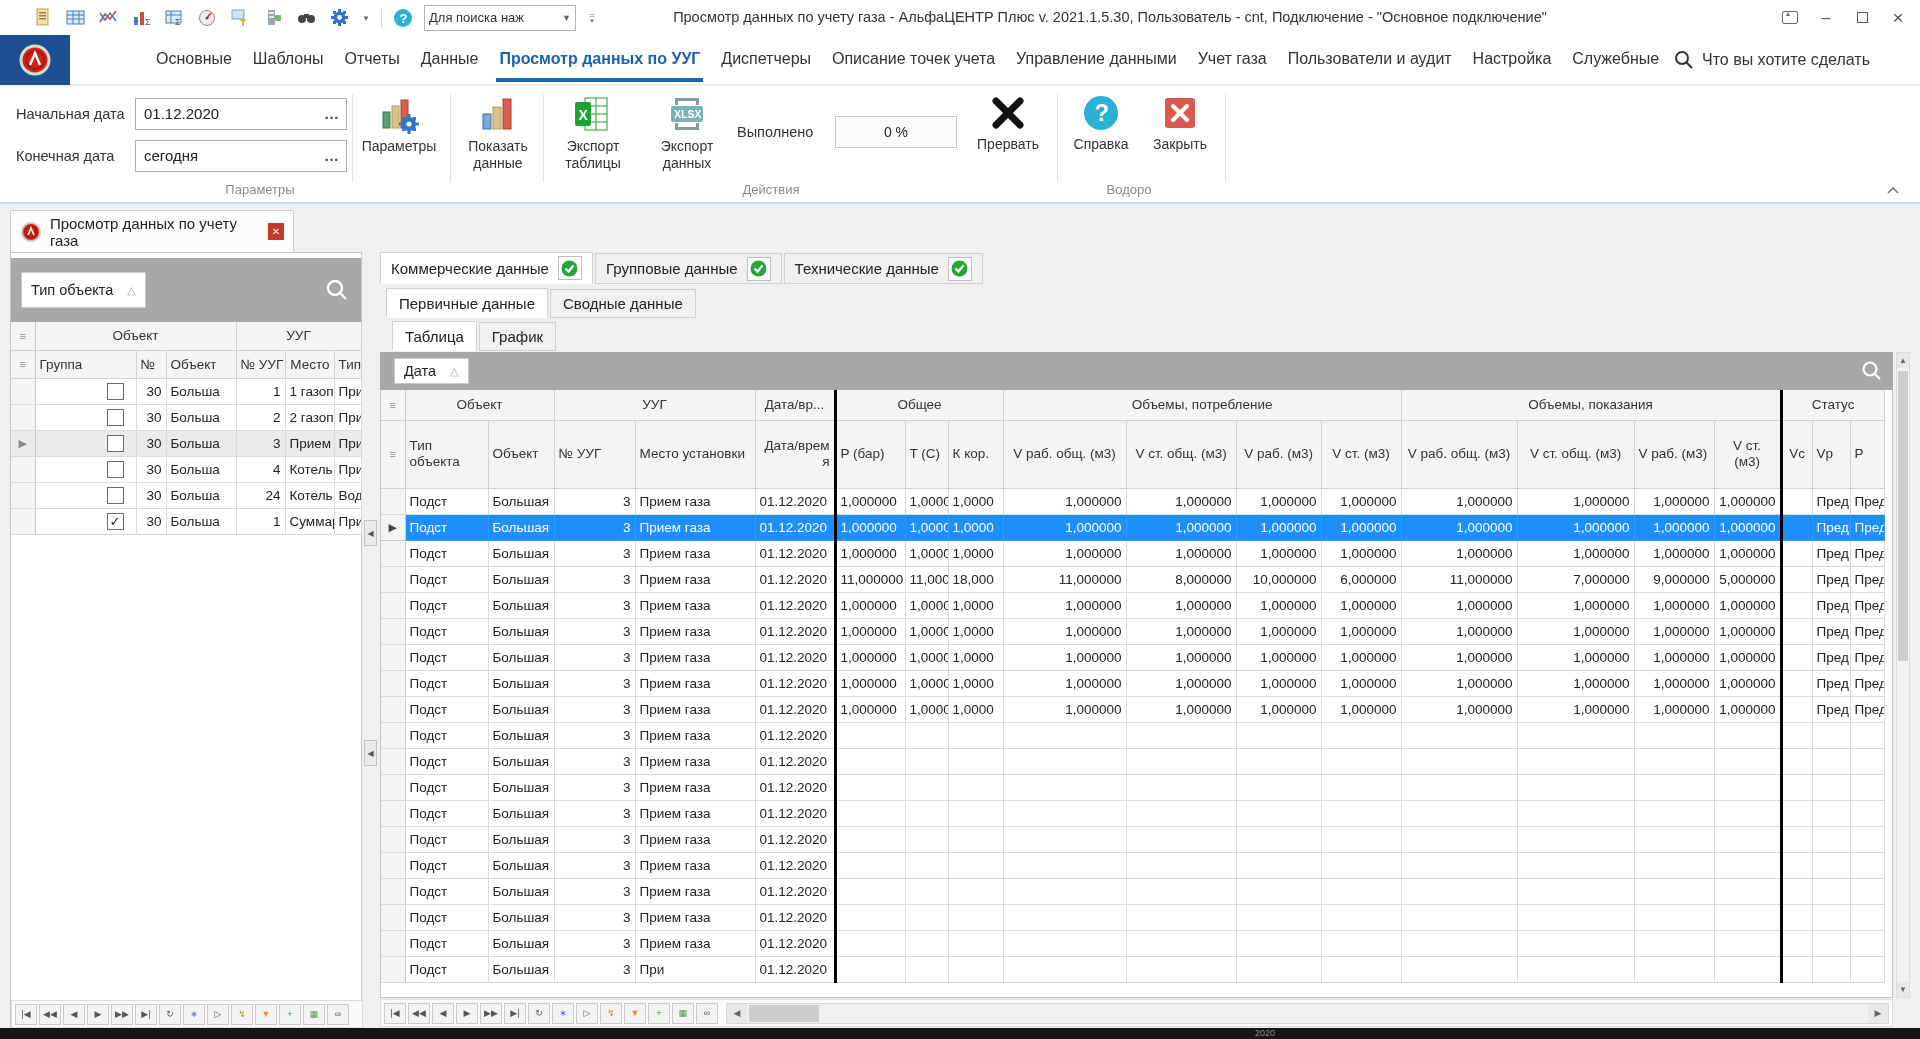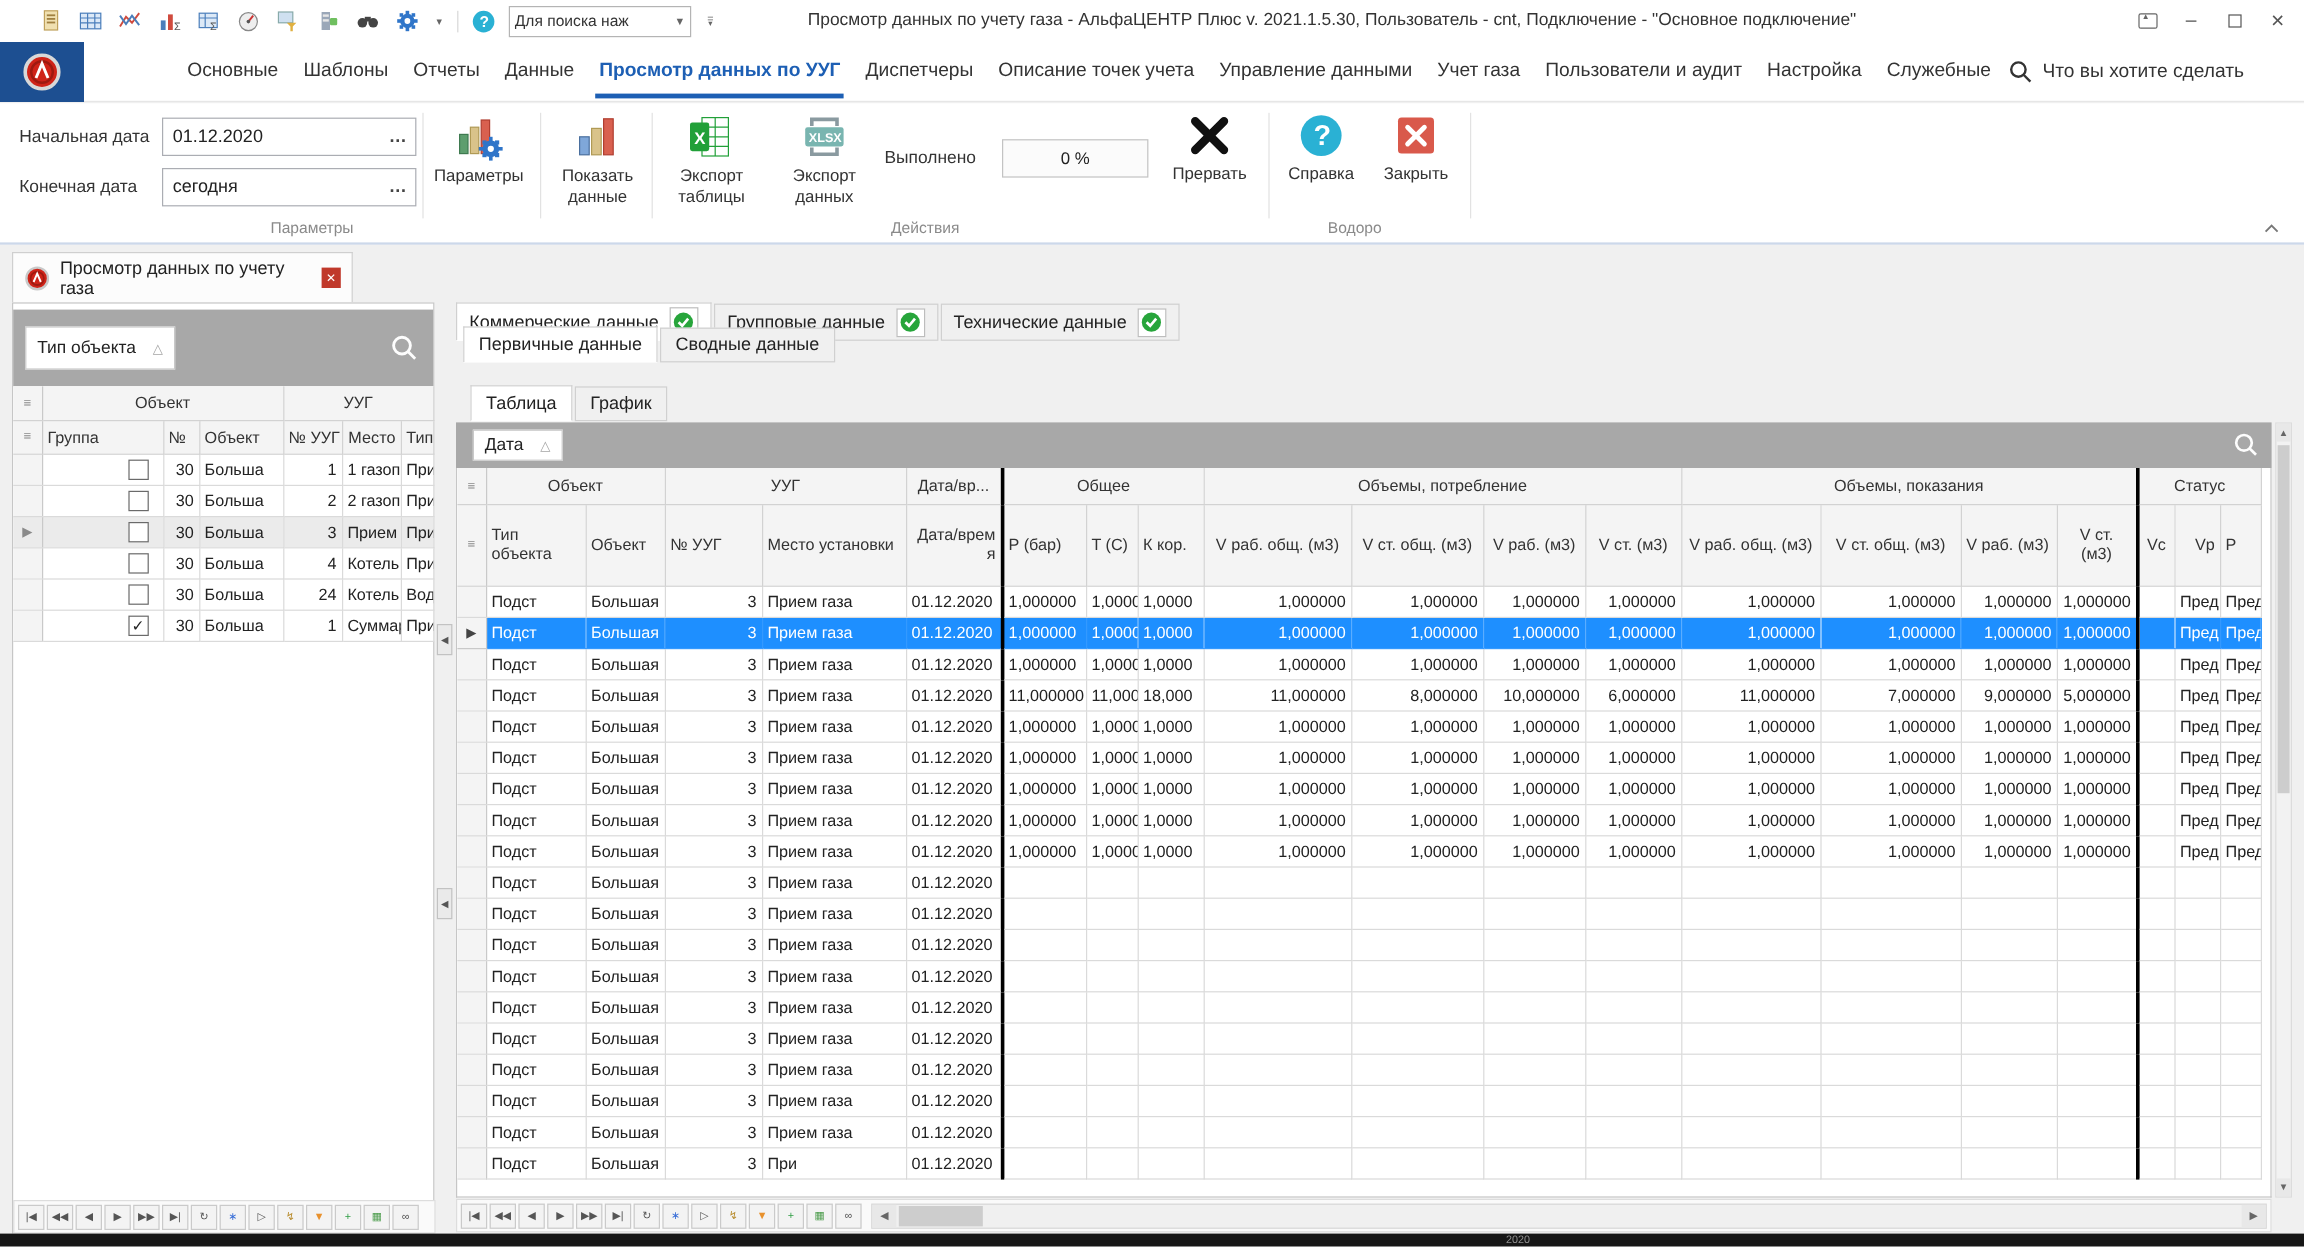--- a/index.html
+++ b/index.html
@@ -523,21 +523,21 @@
           <span>Технические данные</span>
           <span class="chk">
               <svg width="17" height="17">
                 <circle cx="8.5" cy="8.5" r="8" fill="#27a53b"></circle>
                 <path d="M4.5 8.5 l3 3 l5 -6" fill="none" stroke="#fff" stroke-width="2.2"></path>
               </svg>
             </span>
         </div>
       </div>
 
-      <div class="dtabs" style="top:18px;left:6px">
+      <div class="dtabs" style="top:34px;left:6px">
         <div class="stab active">
             <span>Первичные данные</span>
           </div>
         <div class="stab">
             <span>Сводные данные</span>
           </div>
       </div>
 
       <div class="dtabs" style="top:67px;left:12px">
         <div class="stab active">
@@ -606,21 +606,21 @@
               <th style="text-align:left">К кор.</th>
               <th>V раб. общ. (м3)</th>
               <th>V ст. общ. (м3)</th>
               <th>V раб. (м3)</th>
               <th>V ст. (м3)</th>
               <th>V раб. общ. (м3)</th>
               <th>V ст. общ. (м3)</th>
               <th style="text-align:left">V раб. (м3)</th>
               <th>V ст. (м3)</th>
               <th class="bdl" style="text-align:center">Vc</th>
-              <th style="text-align:right">Vp</th>
+              <th style="text-align:left">Vp</th>
               <th style="text-align:left">P</th>
             </tr>
           </thead>
           <tbody id="main-tbody">
               <tr>
                 <td class="ind"></td>
                 <td>Подст</td>
                 <td>Большая</td>
                 <td class="r">3</td>
                 <td>Прием газа</td>

